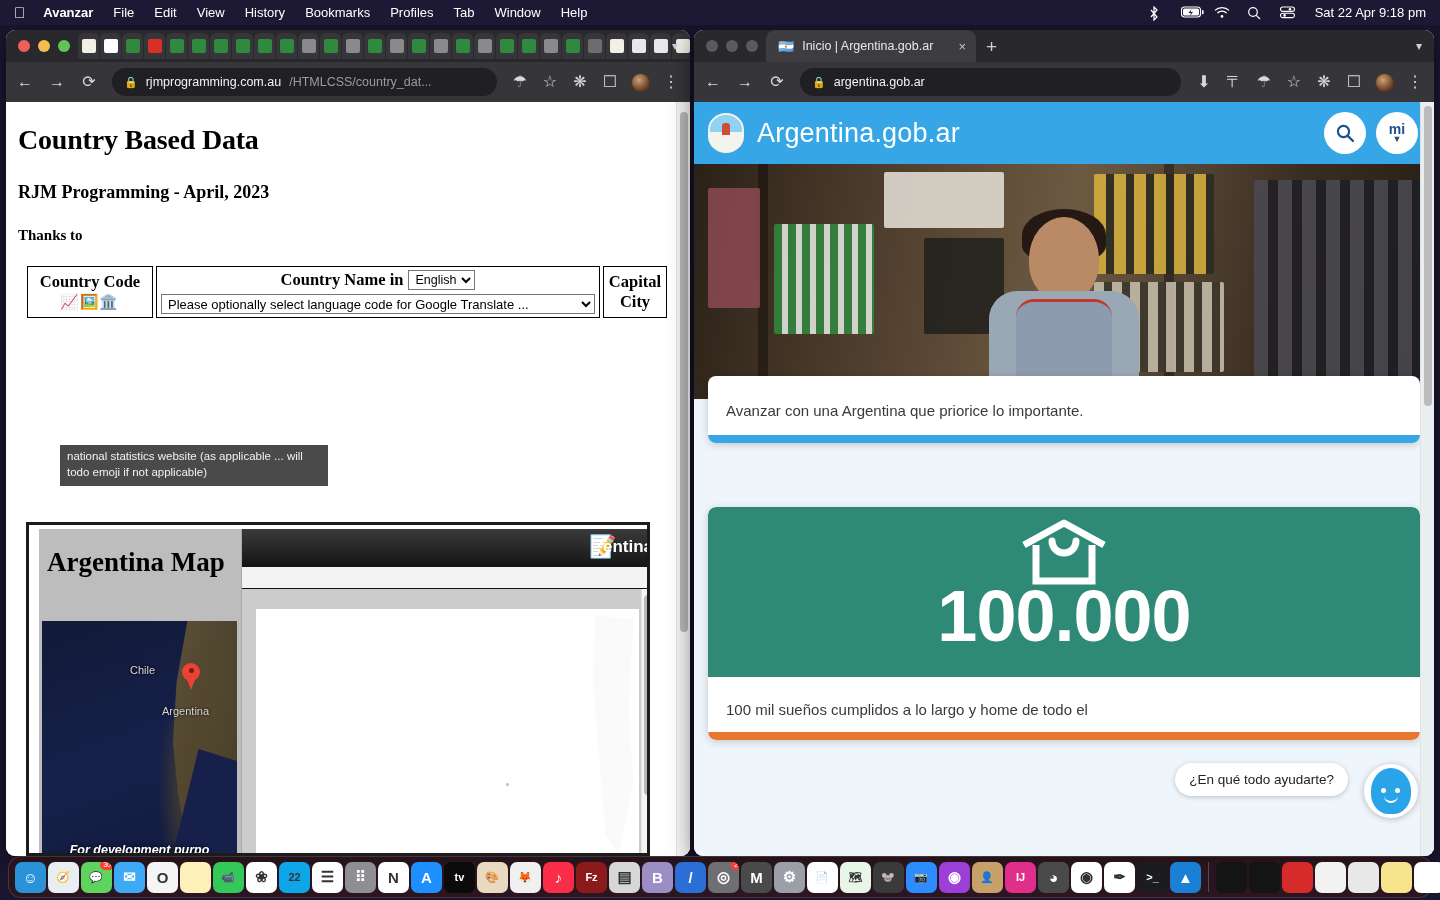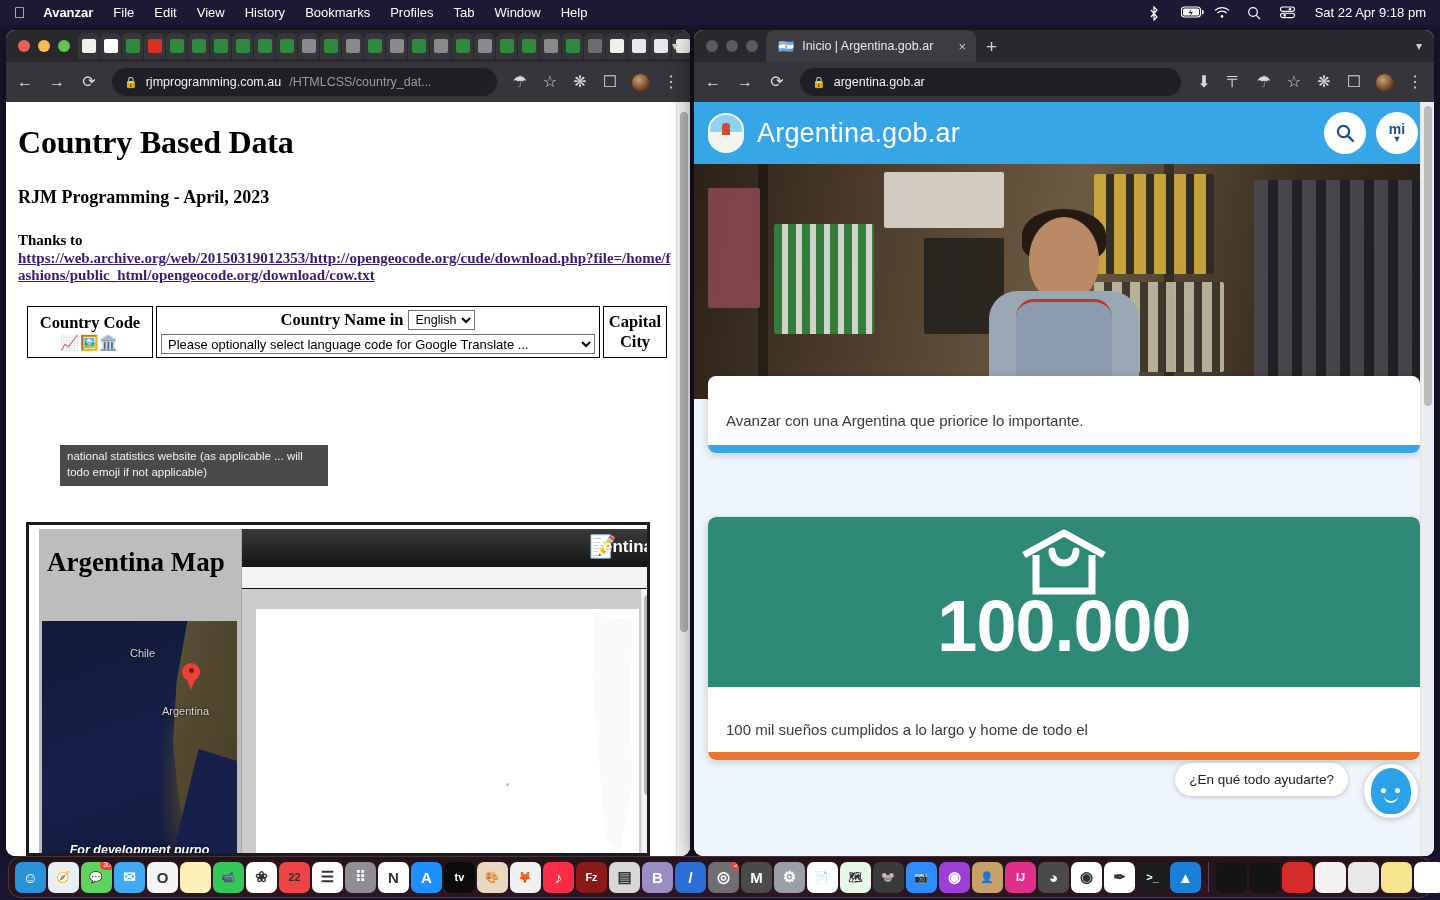--- a/index.html
+++ b/index.html
@@ -56,21 +56,21 @@
   .omnibox .path{ color:#9a9aa0; }
   .tbicons{ display:flex; align-items:center; gap:12px; }
   .avatar{ width:19px; height:19px; border-radius:50%;
            background:radial-gradient(circle at 40% 35%, #c8a27a, #6b3f22 70%);
            border:1px solid #59351c; }
 
   
   #winLeft{ left:6px; top:30px; width:684px; height:826px; background:#fff; }
   #leftPage{ position:relative; height:754px; background:#fff; overflow:hidden; }
   .pad{ padding:12px 14px 0 10px; }
-  h1.cbd{ font-family:"Liberation Serif", serif; font-size:32px; font-weight:bold;
+  h1.cbd{ font-family:"Liberation Serif", serif; font-size:28px; font-weight:bold;
           color:#000; margin:10px 0 0 2px; letter-spacing:-.2px;}
   .subt{ font-family:"Liberation Serif", serif; font-size:18px; font-weight:bold;
          margin:26px 0 0 2px; }
   .thanks{ font-family:"Liberation Serif", serif; font-size:15px; font-weight:bold;
            margin:24px 0 0 2px; line-height:1.18; }
   .thanks a{ color:#3b1a78; text-decoration:underline; word-break:break-all; }
 
   table.cdata{ border-collapse:separate; border-spacing:3px; margin:18px 0 0 8px;
                width:646px; table-layout:fixed; }
   table.cdata td{ border:1px solid #000; padding:3px 4px; vertical-align:middle;
@@ -101,21 +101,21 @@
            radial-gradient(ellipse 60px 120px at 96% 36%, #5d5137 0%, #3b3526 60%, rgba(0,0,0,0) 75%),
            radial-gradient(ellipse 40px 150px at 74% 55%, #4a4130 0%, rgba(0,0,0,0) 70%),
            linear-gradient(160deg,#121a38 0%, #16204a 45%, #101936 100%);
          overflow:hidden; }
   .landmass{ position:absolute; right:-20px; top:0; width:120px; height:304px;
              background:linear-gradient(105deg,#6a5c3f 0%, #55492f 40%, #3e3827 100%);
              clip-path: polygon(42% 0, 100% 0, 100% 100%, 60% 97%, 47% 86%, 40% 70%, 34% 56%, 30% 40%, 33% 20%);
              opacity:.95; }
   .sea{ position:absolute; right:-6px; bottom:36px; width:74px; height:140px;
         background:#16204a; clip-path: polygon(40% 0,100% 10%,100% 100%,0 86%); }
-  .lblChile{ position:absolute; left:88px; top:26px; color:#d9d6cf; font-size:11px;
+  .lblChile{ position:absolute; left:88px; top:43px; color:#d9d6cf; font-size:11px;
              text-shadow:0 0 3px #000; }
   .lblArg{ position:absolute; left:120px; top:84px; color:#d9d6cf; font-size:11px;
            text-shadow:0 0 3px #000; white-space:nowrap; }
   .pin{ position:absolute; left:140px; top:42px; width:18px; height:26px; }
   .pin::before{ content:""; position:absolute; left:0; top:0; width:18px; height:18px;
                 border-radius:50% 50% 50% 50%; background:#ea4335; }
   .pin::after{ content:""; position:absolute; left:4px; top:14px; width:10px; height:13px;
                background:#ea4335; clip-path:polygon(0 0,100% 0,50% 100%); }
   .pindot{ position:absolute; left:6.5px; top:5px; width:5px; height:5px;
            border-radius:50%; background:#7a1a12; z-index:2; }
@@ -180,21 +180,21 @@
            width:150px; height:108px; border-radius:28px 28px 0 0; background:#9aa7b5; }
   .p-apron{ position:absolute; left:50%; transform:translateX(-50%); bottom:0;
             width:96px; height:100px; border-radius:18px 18px 0 0;
             background:#8c9cae; border-top:3px solid #c0392b; }
 
   .card{ background:#fff; border-radius:8px; box-shadow:0 2px 8px rgba(0,0,0,.18);
          margin:0 14px; position:relative; }
   .card .bar{ height:8px; border-radius:0 0 8px 8px; }
   .cardbody{ padding:16px 18px 16px 18px; }
   .cardttl{ font-size:18px; font-weight:bold; color:#2a2a2a; }
-  .cardsub{ font-size:15px; color:#3a3a3a; margin-top:20px; }
+  .cardsub{ font-size:15px; color:#3a3a3a; margin-top:10px; }
   .cardttl2{ font-size:17px; font-weight:bold; color:#2a2a2a; }
 
   .greenblock{ background:#2e8977; border-radius:8px 8px 0 0; height:170px;
                position:relative; overflow:hidden; }
   .housicon{ position:absolute; left:50%; transform:translateX(-50%); top:12px;
              width:96px; height:66px; }
   .bignum{ position:absolute; left:0; right:0; top:68px; text-align:center;
            color:#fff; font-size:72px; font-weight:bold; letter-spacing:-1px;
            font-family:"Liberation Sans", sans-serif; }
 
@@ -395,21 +395,20 @@
       </div>
     </div>
   </div>
 
   <div id="leftPage">
     <div class="pad">
       <h1 class="cbd">Country Based Data</h1>
       <div class="subt">RJM Programming - April, 2023</div>
       <div class="thanks">
         <span>Thanks to</span><br>
-        <a href="#">https://web.archive.org/web/20150319012353/http://opengeocode.org/cude/download.php?file=/home/fashions/public_html/opengeocode.org/download/cow.txt</a>
       </div>
 
       <table class="cdata">
         <tbody>
             <tr>
           <td class="c1">
             <div class="hdrtxt">Country Code</div>
             <div class="emojirow">
               <span>📈</span><span>🖼️</span><span>🏛️</span>
             </div>
@@ -606,21 +605,21 @@
       <div class="dicon" style="background: rgb(245, 245, 245);">
         <span style="font-size: 15px; color: rgb(51, 51, 51); font-weight: bold;">O</span>
       </div>
       <div class="dicon" style="background: rgb(253, 240, 184);"></div>
       <div class="dicon" style="background: rgb(52, 199, 89);">
         <span style="font-size: 11px; color: rgb(255, 255, 255); font-weight: bold;">📹</span>
       </div>
       <div class="dicon" style="background: rgb(255, 255, 255);">
         <span style="font-size: 15px; color: rgb(51, 51, 51); font-weight: bold;">❀</span>
       </div>
-      <div class="dicon" style="background: #ef4444;">
+      <div class="dicon" style="background: #0ea5e9;">
         <span style="font-size: 11px; color: rgb(51, 51, 51); font-weight: bold;">22</span>
       </div>
       <div class="dicon" style="background: rgb(255, 255, 255);">
         <span style="font-size: 15px; color: rgb(51, 51, 51); font-weight: bold;">☰</span>
       </div>
       <div class="dicon" style="background: rgb(142, 142, 147);">
         <span style="font-size: 15px; color: rgb(255, 255, 255); font-weight: bold;">⠿</span>
       </div>
       <div class="dicon" style="background: rgb(255, 255, 255);">
         <span style="font-size: 15px; color: rgb(51, 51, 51); font-weight: bold;">N</span>

